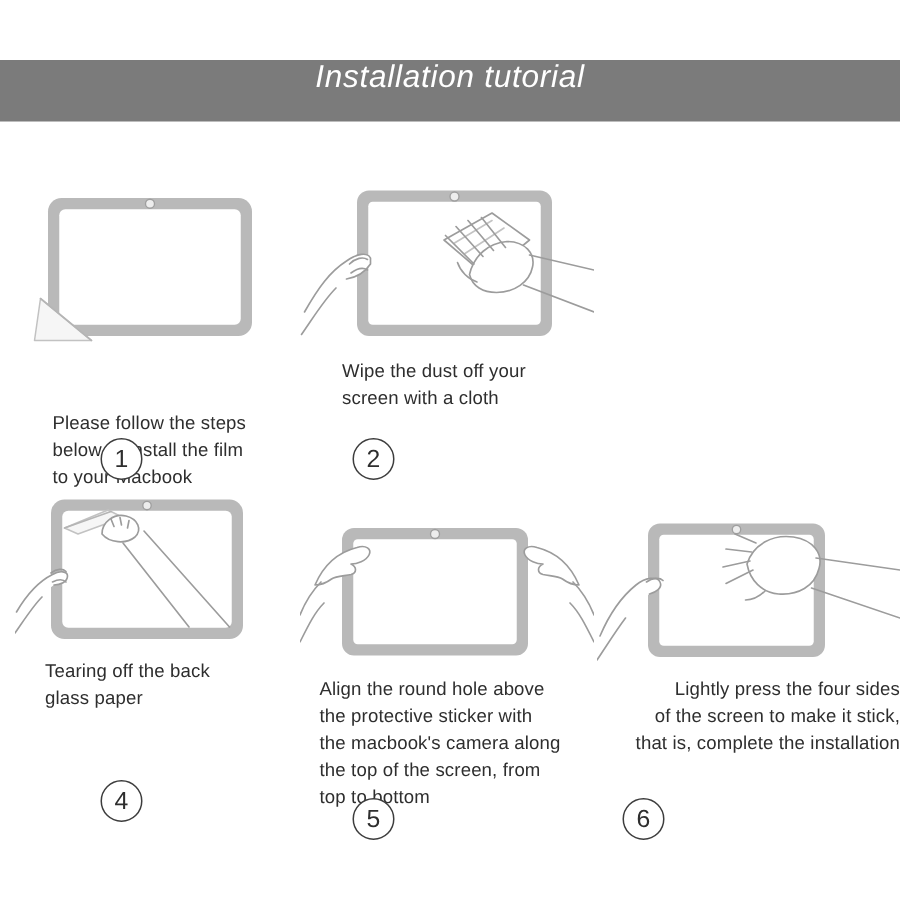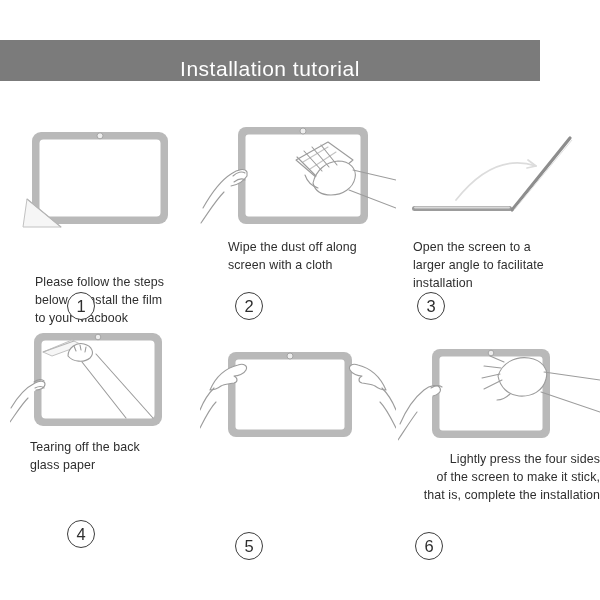--- a/index.html
+++ b/index.html
@@ -1,19 +1,19 @@
 <!DOCTYPE html>
 <html style="--header-bg: #7b7b7b; --header-text: #ffffff; --frame-gray: #b9b9b9; --line-gray: #9c9c9c; --text-color: #2e2e2e; --badge-border: #3d3d3d;"><head>
 <meta charset="utf-8">
 <style>
   html,body{margin:0;padding:0;background:#fff;}
   .canvas{position:relative;width:600px;height:600px;background:#ffffff;overflow:hidden;
           font-family:"Liberation Sans", sans-serif;}
-  .header{position:absolute;left:0;top:40px;width:540px;height:41px;
-          background:var(--header-bg,#7b7b7b);display:flex;align-items:flex-end;justify-content:center;}
+  .header{position:absolute;left:0;top:40px;width:600px;height:41px;
+          background:var(--header-bg,#7b7b7b);display:flex;align-items:flex-start;justify-content:center;font-style:italic;}
   .header span{color:var(--header-text,#fff);font-size:21px;letter-spacing:.5px;}
   .panel{position:absolute;}
   .illust{height:112px;position:relative;}
   .caption{margin-top:6px;font-size:12.4px;line-height:18px;color:var(--text-color,#2e2e2e);
            white-space:pre;letter-spacing:.1px;}
   .badge{position:absolute;width:26px;height:26px;border:1.4px solid var(--badge-border,#3d3d3d);
          border-radius:50%;display:flex;align-items:center;justify-content:center;
          font-size:16.5px;color:var(--text-color,#2e2e2e);background:#fff;}
   #p1{left:10px;top:120px;width:186px;}  #p1 .caption{padding-left:25px;margin-top:41px;}
   #p2{left:200px;top:120px;width:196px;} #p2 .caption{padding-left:28px;}
@@ -74,45 +74,27 @@
         <path class="inkfill" d="M3,88 C12,72 20,61 31,54 C38,49 45,48 47,52 L47,56 C43,62 37,65 31,66"></path>
         <path class="ink" d="M33,56 c4,-4 9,-5 12,-3 M34,62 c4,-3 8,-4 11,-2 M1,103 C10,90 16,80 24,72"></path>
         <path class="inkfill" d="M96,40 L128,22 L153,40 L124,64 Z"></path>
         <path class="ink" d="M103,42 L128,27 M110,49 L136,32" style="stroke:#c3c3c3"></path>
         <path class="inkfill" d="M113,63 C116,50 126,42 138,41 C150,41 157,49 155,58 C153,68 143,75 131,75 C122,75 115,71 113,63 Z"></path>
         <path class="ink" d="M116,56 L97,37 M122,51 L104,31 M129,47 L112,27 M137,45 L121,25"></path>
         <path class="ink" d="M118,68 C112,66 107,61 105,55"></path>
         <path class="ink" d="M153,50 L196,60 M149,70 L196,88"></path>
       </svg>
     </div>
-    <div class="caption">Wipe the dust off along
+    <div class="caption">Wipe the dust off your
 screen with a cloth</div>
     <div class="badge">
         <span>2</span>
       </div>
   </div>
 
-  <div class="panel" id="p3">
-    <div class="illust">
-      <svg width="202" height="112" viewBox="0 0 202 112">
-        <rect class="metal" x="14" y="86" width="100" height="5" rx="2.5"></rect>
-        <rect class="metalhi" x="16" y="86.5" width="96" height="2" rx="1"></rect>
-        <path class="screenline" d="M114,90 L172,18"></path>
-        <path class="screenhi" d="M116,90 L174,20"></path>
-        <path class="arrow" d="M58,80 Q96,32 138,46"></path>
-        <path class="arrow" d="M138,46 l-8,-6 M138,46 l-9,2"></path>
-      </svg>
-    </div>
-    <div class="caption">Open the screen to a
-larger angle to facilitate
-installation</div>
-    <div class="badge">
-        <span>3</span>
-      </div>
-  </div>
 
   <div class="panel" id="p4">
     <div class="illust">
       <svg width="186" height="113" viewBox="0 0 186 113">
         <rect class="frame" x="24" y="13" width="128" height="93" rx="9"></rect>
         <rect class="inner" x="31.5" y="20.5" width="113" height="78" rx="4"></rect>
         <circle class="cam" cx="88" cy="17" r="2.8"></circle>
         <path class="flap" d="M33,32 L62,20 L72,25 L42,36 Z"></path>
         <path class="ink" d="M33,32 L64,21" style="stroke:#b5b5b5"></path>
         <path class="inkfill" d="M58,36 C58,28 66,22 74,24 C82,26 85,33 80,38 C74,43 63,42 58,36 Z"></path>
@@ -134,20 +116,25 @@
       <svg width="196" height="113" viewBox="0 0 196 113">
         <rect class="frame" x="28" y="20" width="124" height="85" rx="8"></rect>
         <rect class="inner" x="35.5" y="27.5" width="109" height="70" rx="3"></rect>
         <circle class="cam" cx="90" cy="24" r="3"></circle>
         <path class="inkfill" d="M10,58 C16,44 26,36 38,33 C44,31 48,34 46,38 C44,42 38,44 34,44 C38,46 38,50 34,51 C29,52 24,52 21,54 C17,57 13,58 10,58 Z"></path>
         <path class="ink" d="M0,78 C4,68 8,62 14,56 M0,96 C6,84 10,76 16,70"></path>
         <path class="inkfill" d="M186,58 C180,44 170,36 158,33 C152,31 148,34 150,38 C152,42 158,44 162,44 C158,46 158,50 162,51 C167,52 172,52 175,54 C179,57 183,58 186,58 Z"></path>
         <path class="ink" d="M196,78 C192,68 188,62 182,56 M196,96 C190,84 186,76 180,70"></path>
       </svg>
     </div>
+    <div class="caption">Align the round hole above
+the protective sticker with
+the macbook's camera along
+the top of the screen, from
+top to bottom</div>
     <div class="badge">
         <span>5</span>
       </div>
   </div>
 
   <div class="panel" id="p6">
     <div class="illust">
       <svg width="202" height="113" viewBox="0 0 202 113">
         <rect class="frame" x="34" y="17" width="118" height="89" rx="8"></rect>
         <rect class="inner" x="41.5" y="24.5" width="103" height="74" rx="3"></rect>

